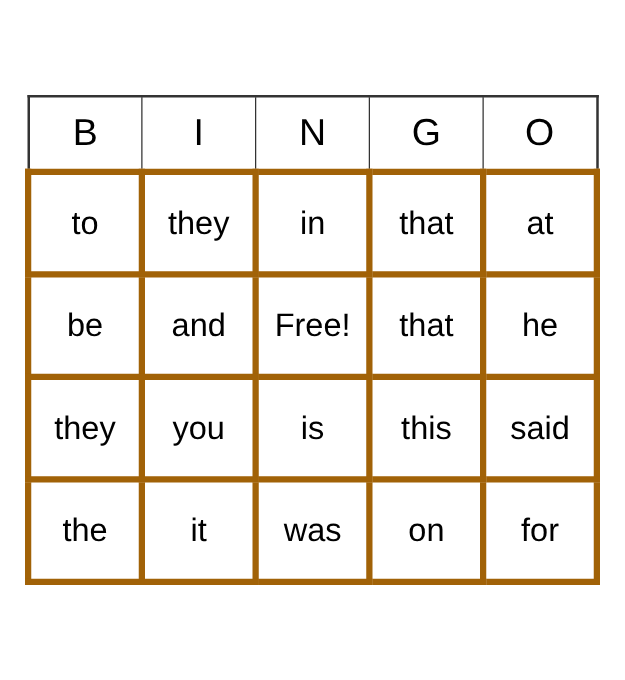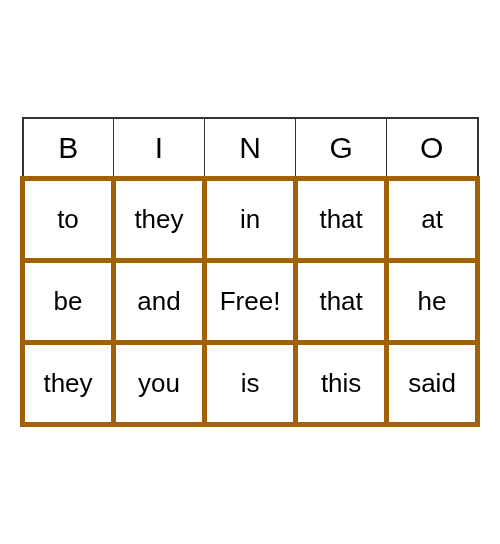--- a/index.html
+++ b/index.html
@@ -68,14 +68,21 @@
         <td>that</td>
         <td>he</td>
       </tr>
       <tr>
         <td>they</td>
         <td>you</td>
         <td>is</td>
         <td>this</td>
         <td>said</td>
       </tr>
+      <tr>
+        <td>the</td>
+        <td>it</td>
+        <td>was</td>
+        <td>on</td>
+        <td>for</td>
+      </tr>
     </tbody>
 </table>
 
 </body></html>

